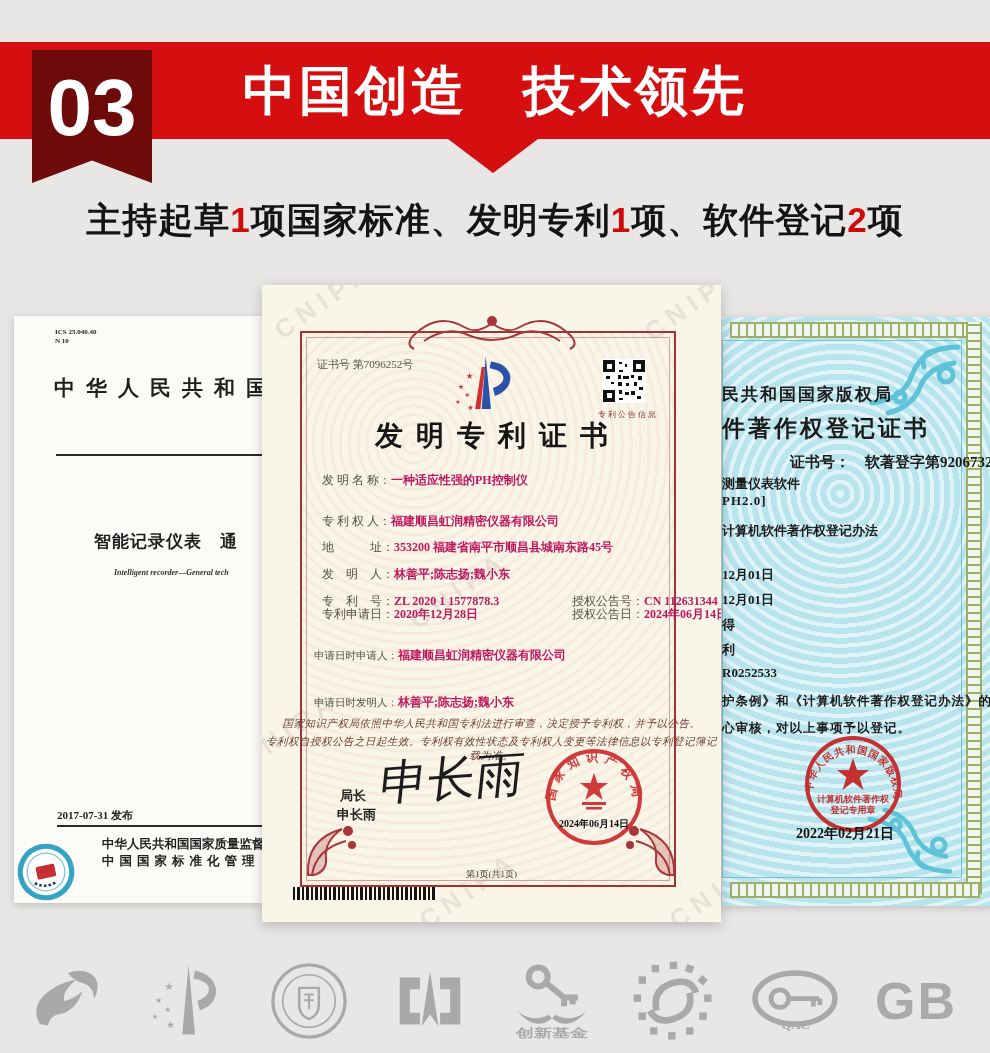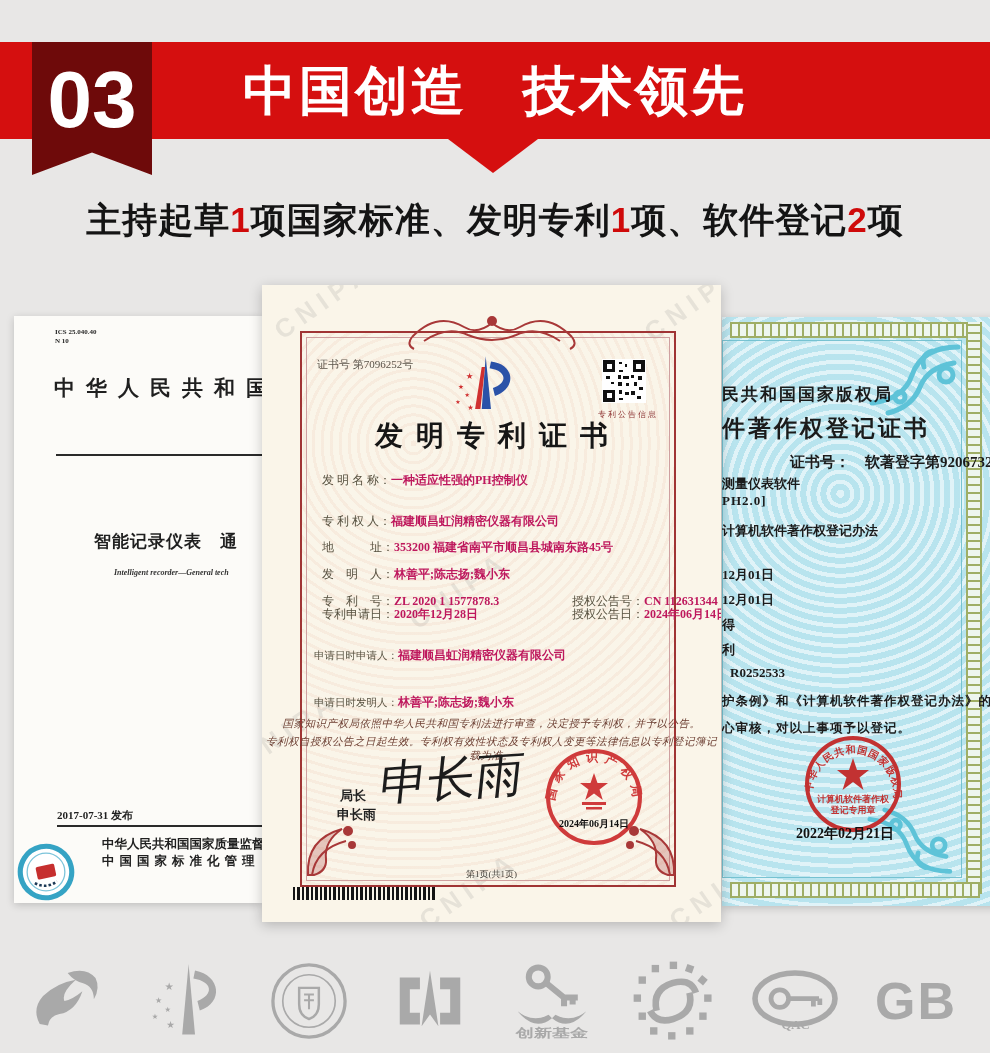--- a/index.html
+++ b/index.html
@@ -6,21 +6,21 @@
   #page{position:relative;width:990px;height:1053px;background:#e8e7e6;overflow:hidden;
         font-family:"Liberation Sans",sans-serif;margin:0 auto;}
   .abs{position:absolute;}
   .nw{white-space:nowrap;}
   
   #banner{left:0;top:42px;width:990px;height:97px;background:#d50f0f;}
   #banner-title{left:0;top:42px;width:990px;height:97px;line-height:97px;text-align:center;
      color:#fff;font-size:53px;font-weight:bold;letter-spacing:3px;}
   #banner-notch{left:448px;top:139px;width:0;height:0;border-left:45px solid transparent;
      border-right:45px solid transparent;border-top:34px solid #d50f0f;}
-  #ribbon{left:32px;top:42px;width:120px;height:133px;background:#6e0a0a;
+  #ribbon{left:32px;top:50px;width:120px;height:133px;background:#6e0a0a;
      clip-path:polygon(0 0,100% 0,100% 100%,50% 83%,0 100%);text-align:center;}
   #ribbon .num{color:#fff;font-size:80px;font-weight:bold;line-height:1;display:block;margin-top:18px;}
   #subtitle{left:0;top:197px;width:990px;text-align:center;font-size:35px;font-weight:bold;
      color:#141414;letter-spacing:1px;}
   .red{color:#cf0a0a;}
   
   .cert{overflow:hidden;box-shadow:0 2px 8px rgba(0,0,0,.18);font-family:"Liberation Serif",serif;}
   
   #cert-std{left:14px;top:316px;width:248px;height:587px;background:#fcfbf8;z-index:1;color:#1f1f1f;}
   
@@ -233,21 +233,21 @@
     <div class="abs nw cline" style="left:0;top:66px;font-size:17px;letter-spacing:2px;">民共和国国家版权局</div>
     <div class="abs nw cline" style="left:0;top:96px;font-size:23px;letter-spacing:3px;">件著作权登记证书</div>
     <div class="abs nw cline" style="left:68px;top:136px;font-size:15px;">证书号：　软著登字第9206732号</div>
     <div class="abs nw cline" style="left:0;top:158px;font-size:13px;">测量仪表软件</div>
     <div class="abs nw cline" style="left:0;top:176px;font-size:13px;letter-spacing:1px;">PH2.0]</div>
     <div class="abs nw cline" style="left:0;top:205px;font-size:13px;">计算机软件著作权登记办法</div>
     <div class="abs nw cline" style="left:0;top:249px;font-size:13px;">12月01日</div>
     <div class="abs nw cline" style="left:0;top:274px;font-size:13px;">12月01日</div>
     <div class="abs nw cline" style="left:0;top:299px;font-size:13px;">得</div>
     <div class="abs nw cline" style="left:0;top:324px;font-size:13px;">利</div>
-    <div class="abs nw cline" style="left:0;top:348px;font-size:13px;padding-left:8px;">R0252533</div>
+    <div class="abs nw cline" style="left:0;top:348px;font-size:13px;">R0252533</div>
     <div class="abs nw cline" style="left:0;top:376px;font-size:12.5px;letter-spacing:1px;">护条例》和《计算机软件著作权登记办法》的</div>
     <div class="abs nw cline" style="left:0;top:403px;font-size:12.5px;letter-spacing:1px;">心审核，对以上事项予以登记。</div>
 
     <svg class="abs" style="left:81px;top:417px;" width="100" height="100" viewBox="0 0 100 100">
       <defs>
           <path id="arcCpr" d="M9,60 A41,41 0 1 1 91,60"></path>
         </defs>
       <circle cx="50" cy="50" r="46" fill="none" stroke="#c23232" stroke-width="4"></circle>
       <text font-size="10" font-weight="bold" fill="#c23232" letter-spacing="1"><textPath href="#arcCpr" startOffset="2">中华人民共和国国家版权局</textPath></text>
       <polygon points="50,24 54,36 66,36 56.5,43.5 60.5,56 50,48 39.5,56 43.5,43.5 34,36 46,36" fill="#c23232"></polygon>

